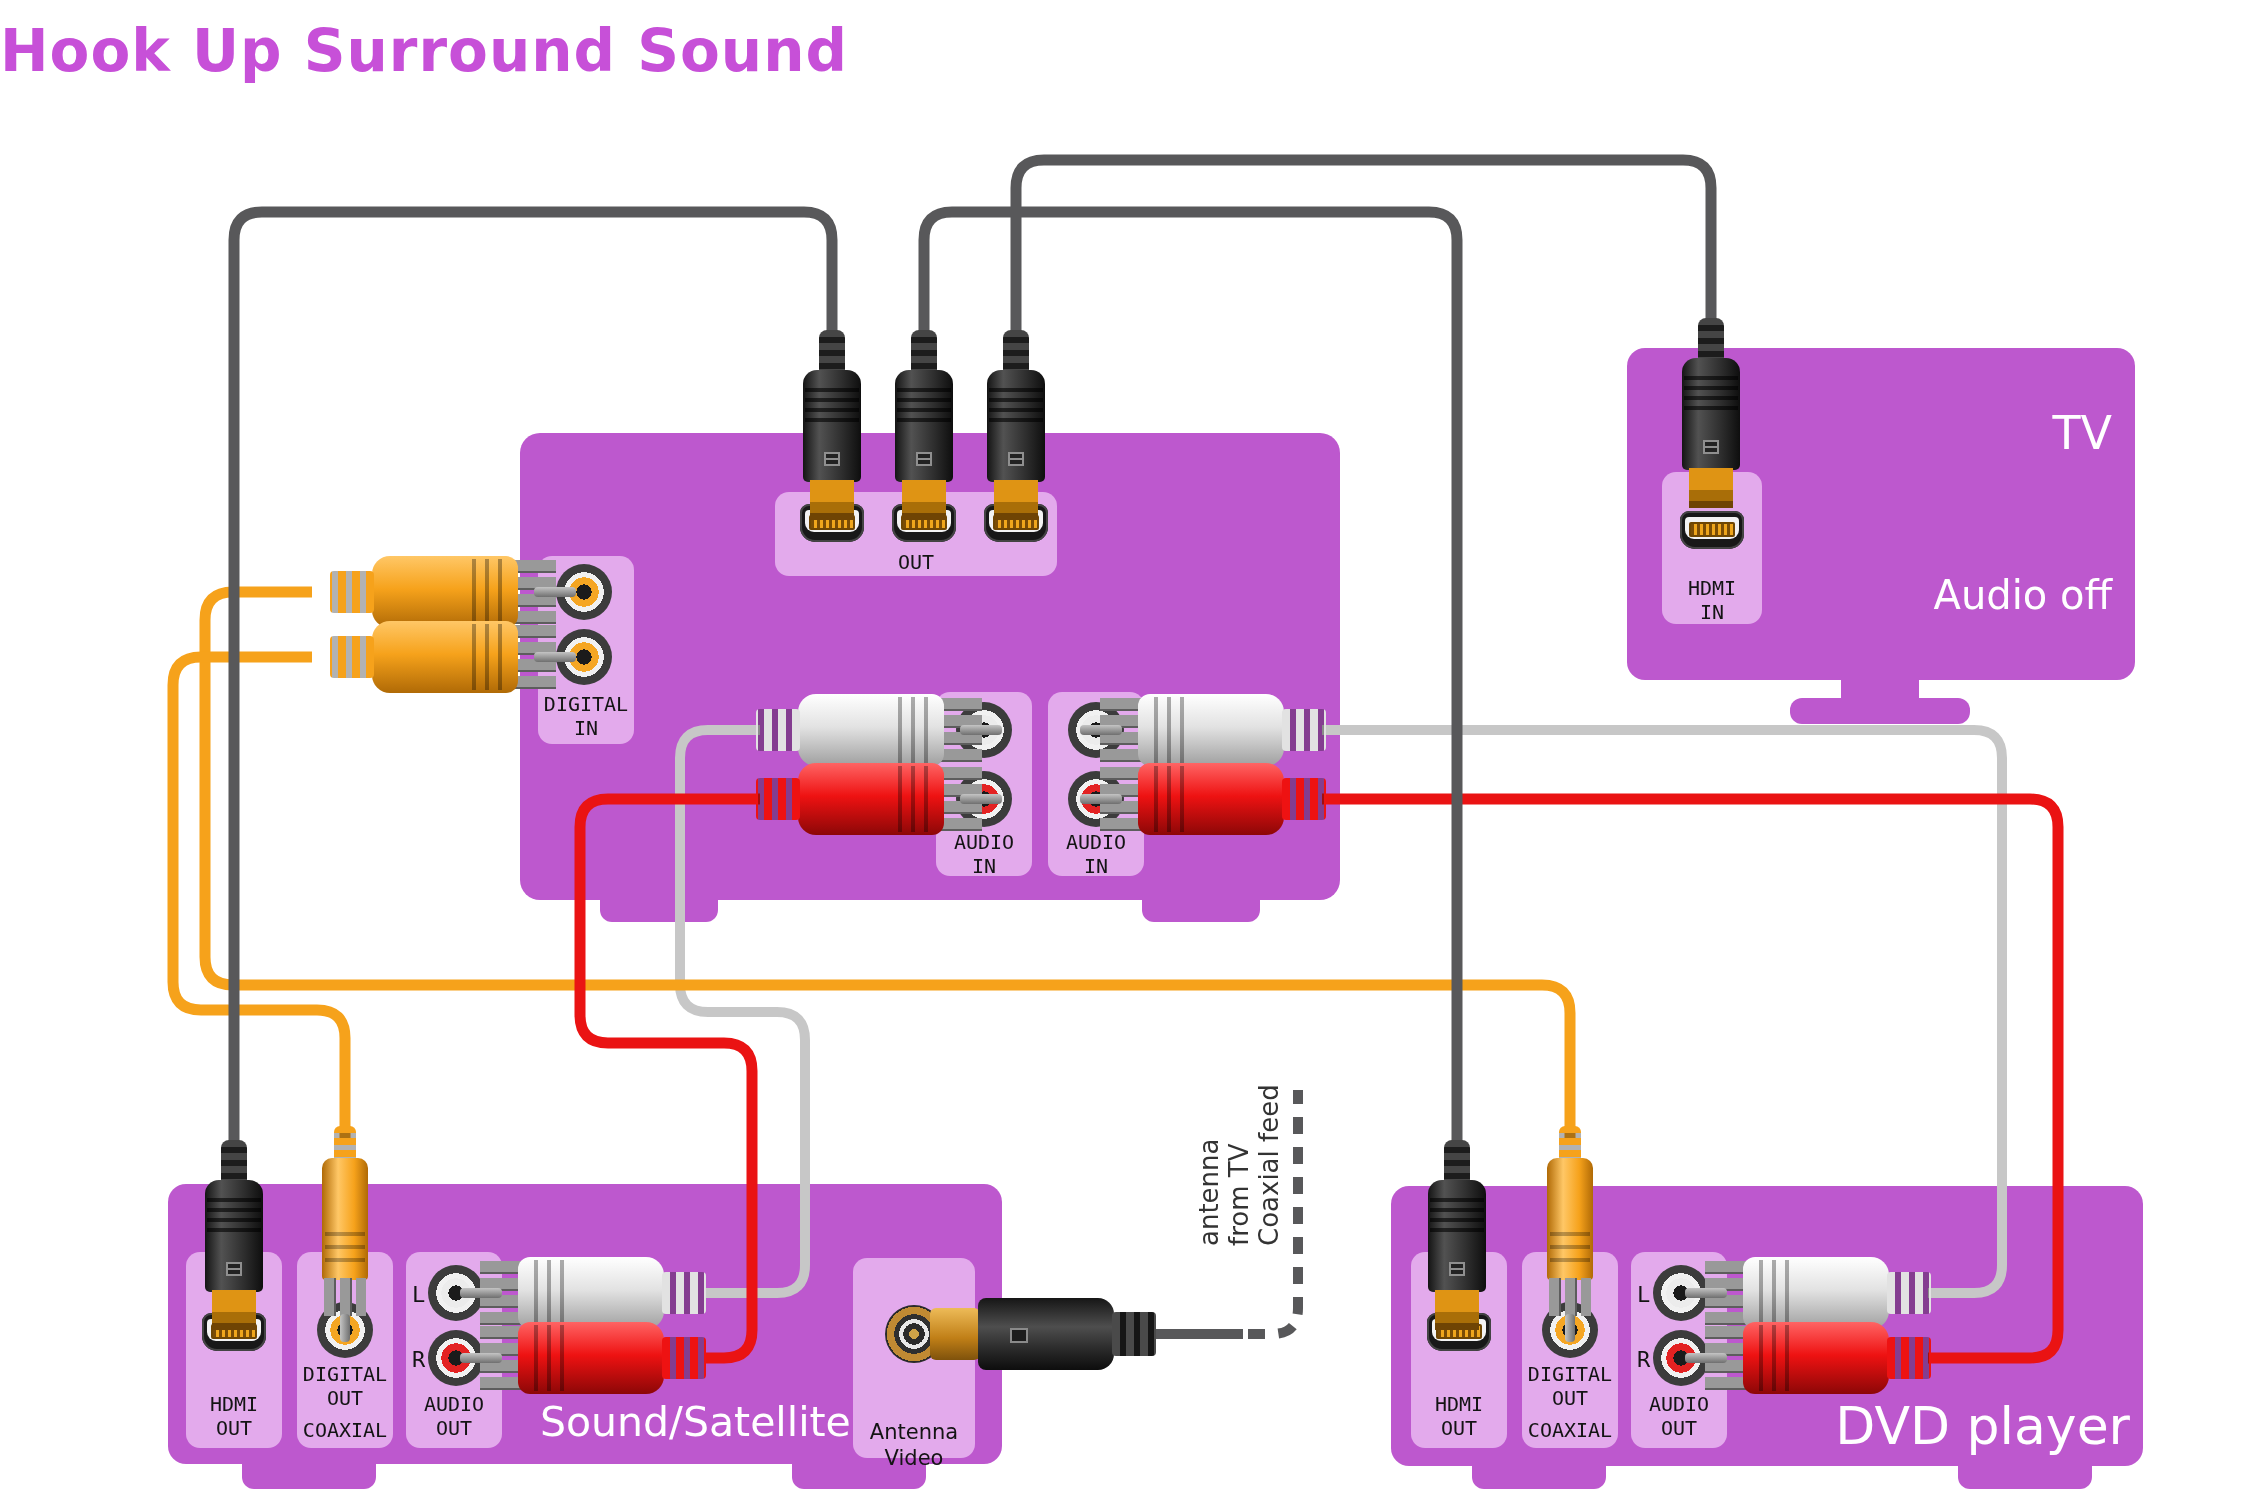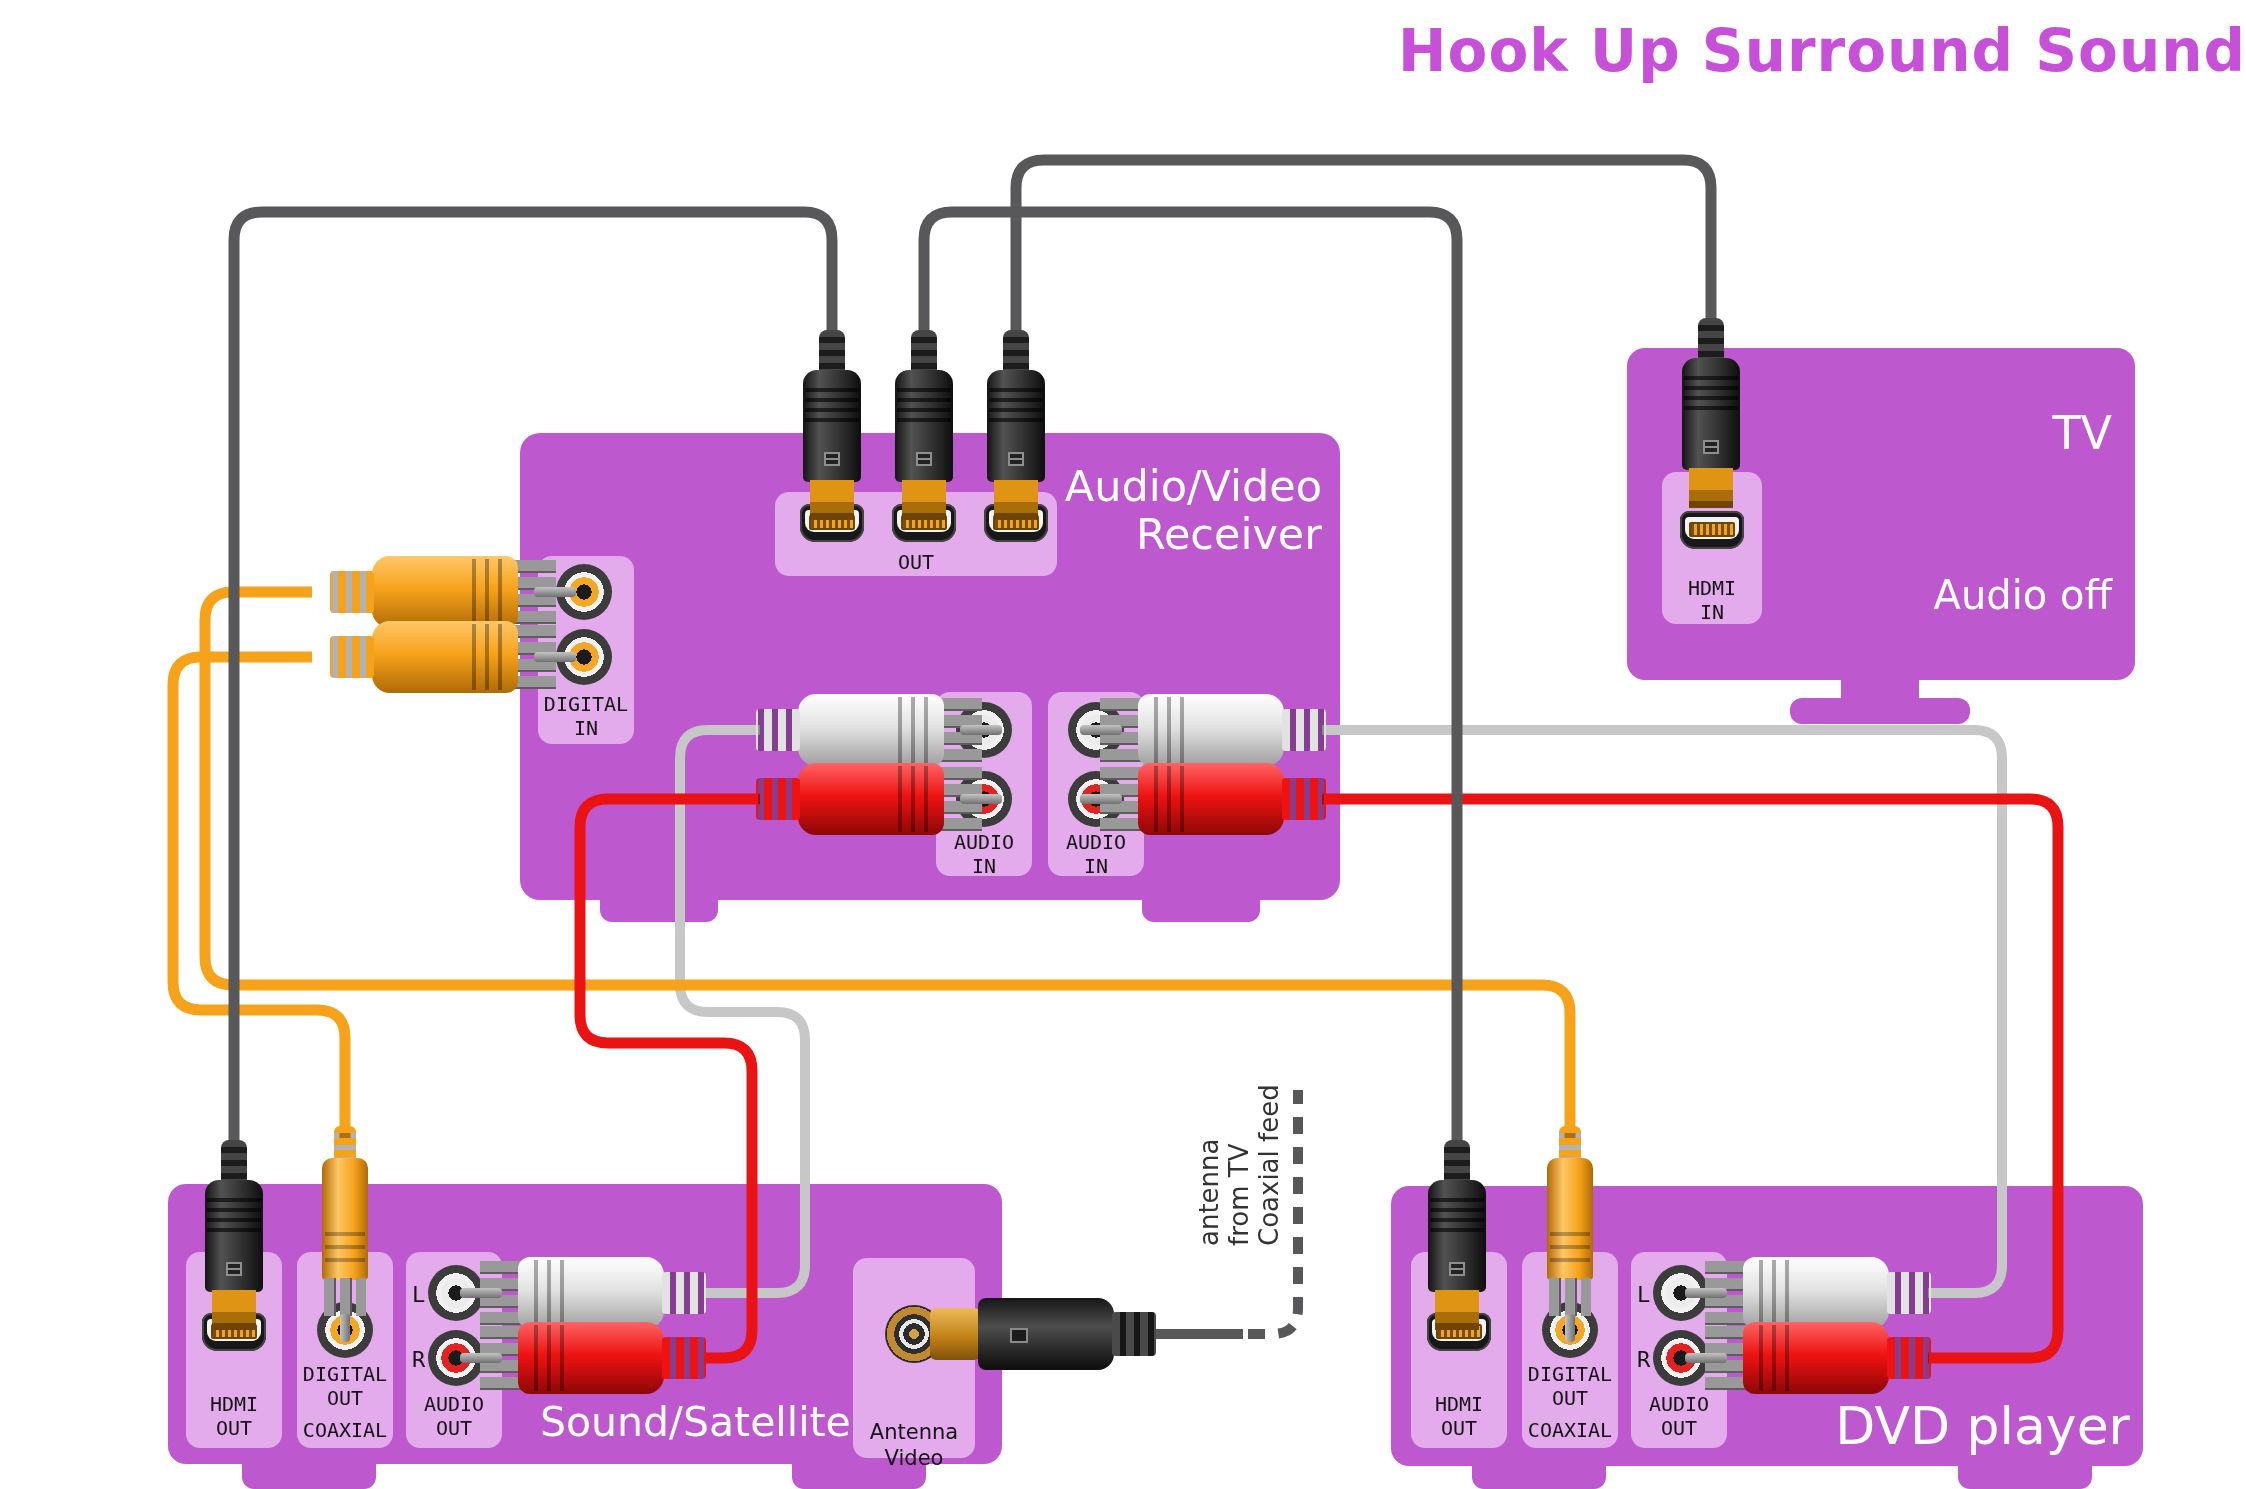--- a/index.html
+++ b/index.html
@@ -5,21 +5,21 @@
   html,body{margin:0;padding:0;background:#ffffff;}
   #stage{position:relative;width:2246px;height:1489px;background:#fff;overflow:hidden;
          font-family:"DejaVu Sans",sans-serif;
          --box:#bd58ce; --panel:#e3aaec;}
   .abs{position:absolute;}
   .box{position:absolute;background:var(--box);border-radius:20px;}
   .panel{position:absolute;background:var(--panel);border-radius:14px;}
   .foot{position:absolute;background:var(--box);border-radius:0 0 12px 12px;}
   .plabel{position:absolute;font:20px/1.22 "DejaVu Sans Mono",monospace;color:#141414;text-align:center;}
   .dlabel{position:absolute;color:#ffffff;font-family:"DejaVu Sans",sans-serif;}
-  .title{position:absolute;left:0;right:0;top:20px;text-align:right;
+  .title{position:absolute;left:0;right:0;top:20px;text-align:left;
          font:bold 58px/1.1 "DejaVu Sans",sans-serif;letter-spacing:1px;}
   
   .jack{position:absolute;width:56px;height:56px;border-radius:50%;
         background:radial-gradient(circle,#1b1b1b 0 19%,var(--ring) 19% 37%,#f1f1f1 37% 50%,#3c3c3c 50% 74%,#242424 74% 86%,#6f6f6f 86% 100%);}
   
   .coaxjack{position:absolute;width:58px;height:58px;border-radius:50%;
         background:radial-gradient(circle,#cfa348 0 12%,#2b2b2b 12% 26%,#e8e8e8 26% 36%,#2f2f2f 36% 48%,#c08a33 48% 66%,#2a2a2a 66% 86%,#777 86% 100%);}
   
   .hport{position:absolute;width:64px;height:38px;background:#181818;border-radius:9px 9px 15px 15px;box-shadow:0 0 0 2px #444 inset;}
   .hport .pi{position:absolute;left:5px;right:5px;top:6px;height:22px;background:#f3f3f3;border-radius:4px 4px 9px 9px;}
@@ -126,21 +126,20 @@
   <div class="panel" style="left:936px;top:692px;width:96px;height:184px;"></div>
   <div class="jack" style="left:956px;top:702px;--ring:#ececec;"></div>
   <div class="jack" style="left:956px;top:771px;--ring:#e32222;"></div>
   <div class="plabel" style="left:936px;top:830px;width:96px;"><span>AUDIO</span><br><span>IN</span></div>
 
   <div class="panel" style="left:1048px;top:692px;width:96px;height:184px;"></div>
   <div class="jack" style="left:1068px;top:702px;--ring:#ececec;"></div>
   <div class="jack" style="left:1068px;top:771px;--ring:#e32222;"></div>
   <div class="plabel" style="left:1048px;top:830px;width:96px;"><span>AUDIO</span><br><span>IN</span></div>
 
-  <div class="dlabel" style="left:1000px;top:462px;width:322px;text-align:right;font-size:43px;line-height:1.12;"><span>Audio/Video</span><br><span>Receiver</span></div>
 
   <div class="panel" style="left:1662px;top:472px;width:100px;height:152px;"></div>
   <div class="hport" style="left:1680px;top:511px;">
       <div class="pi">
         <div class="pt"></div>
       </div>
     </div>
   <div class="plabel" style="left:1662px;top:576px;width:100px;"><span>HDMI</span><br><span>IN</span></div>
   <div class="dlabel" style="left:1800px;top:406px;width:312px;text-align:right;font-size:46px;">TV</div>
   <div class="dlabel" style="left:1700px;top:572px;width:412px;text-align:right;font-size:40px;">Audio off</div>

